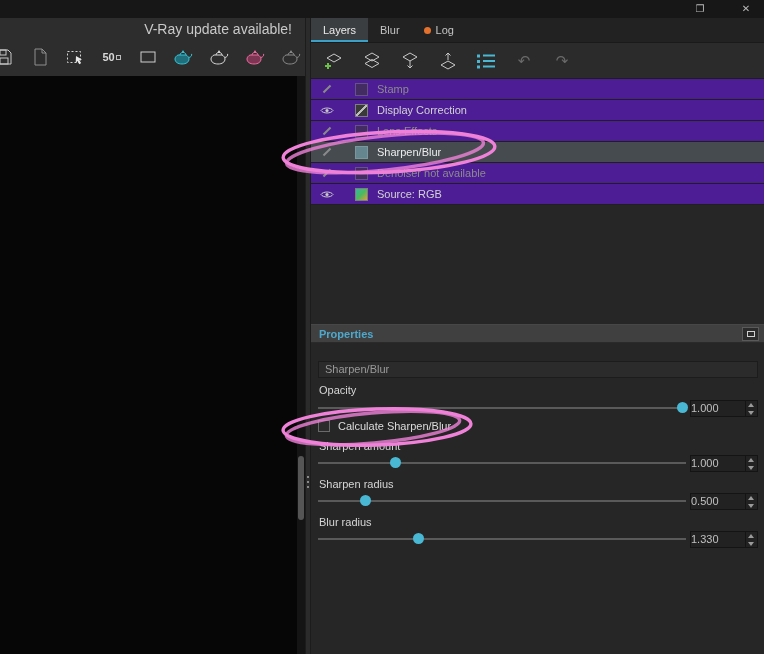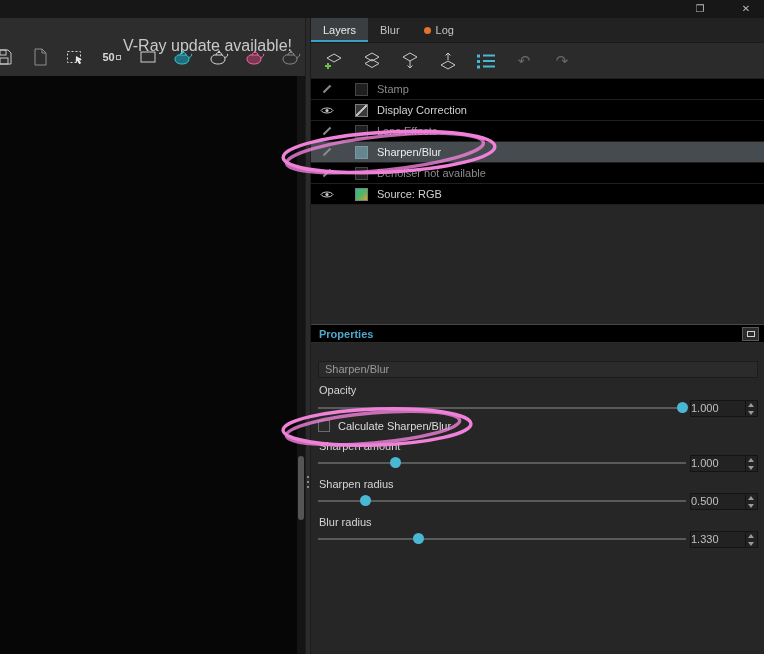--- a/index.html
+++ b/index.html
@@ -11,21 +11,21 @@
     overflow: hidden;
   }
   
   .titlebar { position:absolute; top:0; left:0; width:764px; height:18px; background:#171717; z-index:5; }
   .win-btn { position:absolute; top:2px; width:20px; height:14px; color:#b9b9b9; font-size:10px; line-height:14px; text-align:center; }
   .btn-restore { right:54px; }
   .btn-close { right:8px; }
 
   
   .left-panel { position:absolute; top:18px; left:0; width:305px; bottom:0; background:#2d2d2d; overflow:hidden; }
-  .update-banner { position:absolute; top:3px; right:13px; font-size:16px; color:#c9c9c9; white-space:nowrap;margin-top:16px; }
+  .update-banner { position:absolute; top:3px; right:13px; font-size:14px; color:#c9c9c9; white-space:nowrap; }
   .main-toolbar { position:absolute; top:24px; left:-9px; height:30px; display:flex; align-items:center; gap:11px; }
   .tool { width:25px; height:25px; display:flex; align-items:center; justify-content:center; flex:0 0 auto; }
   .zoom50 { font-size:11px; font-weight:bold; color:#d8d8d8; position:relative; }
   .zoom50 i { display:inline-block; width:5px; height:5px; border:1px solid #bdbdbd; margin-left:1px; }
   .render-area { position:absolute; top:58px; left:0; right:0; bottom:0; background:#060606; }
   .v-scrollbar { position:absolute; top:58px; bottom:0; right:0; width:8px; background:#141414; }
   .v-scroll-thumb { position:absolute; top:380px; left:1px; width:6px; height:64px; background:#555; border-radius:3px; }
 
   
   .divider { position:absolute; top:18px; left:305px; width:6px; bottom:0; background:#2b2b2b;
@@ -41,39 +41,39 @@
   .tab.active { background:#3b3e40; color:#eaeaea; box-shadow: inset 0 -2px 0 #3aa0c8; }
   .tab.lighter { background:#454545; color:#dadada; }
   .log-dot { width:7px; height:7px; border-radius:50%; background:#e2722e; }
 
   .layer-toolbar { position:absolute; top:25px; left:0; right:0; height:36px; background:#2b2b2b;
                    display:flex; align-items:center; gap:12px; padding-left:10px; border-bottom:1px solid #1d1d1d; }
   .ltool { width:26px; height:22px; display:flex; align-items:center; justify-content:center; }
   .undo-glyph { font-size:15px; color:#6a6a6a; line-height:20px; }
 
   .layer-list { position:absolute; top:61px; left:0; right:0; }
-  .layer-row { height:21px; display:flex; align-items:center; background:#000000; border-bottom:1px solid #1f1f1f; }
+  .layer-row { height:21px; display:flex; align-items:center; background:#4c1d95; border-bottom:1px solid #1f1f1f; }
   .layer-row.selected { background:#464b50; }
   .eye-cell { width:32px; display:flex; justify-content:center; align-items:center; }
   .slash-icon { display:block; width:10px; height:2px; background:#8a8a8a; transform:rotate(-45deg); }
   .thumb { width:13px; height:13px; border:1px solid #7e7e7e; background:#3a3a3a; margin-left:12px; margin-right:9px; flex:0 0 auto; }
   .layer-row.disabled .thumb { opacity:.55; }
   .thumb.dc { background:linear-gradient(135deg, #3a3a3a 44%, #bdbdbd 44%, #bdbdbd 56%, #3a3a3a 56%); }
   .thumb.sb { background:#7fb7c4; border-color:#a5d6e2; opacity:1; }
   .thumb.rgb { background:linear-gradient(135deg,#35b5a6 0%,#4bb95f 50%,#df9c3b 100%); }
   .layer-name { font-size:11px; color:#d2d2d2; white-space:nowrap; }
   .layer-row.disabled .layer-name { color:#8b8b8b; }
   .layer-row.selected .layer-name { color:#ececec; }
 
   .splitter { position:absolute; top:300px; left:0; right:0; height:14px; }
   .splitter-dots { position:absolute; top:6px; left:50%; transform:translateX(-50%); width:2px; height:2px; background:#8f8f8f;
                    box-shadow:4px 0 0 #8f8f8f,8px 0 0 #8f8f8f,12px 0 0 #8f8f8f,16px 0 0 #8f8f8f,
                               -4px 0 0 #8f8f8f,-8px 0 0 #8f8f8f,-12px 0 0 #8f8f8f,-16px 0 0 #8f8f8f; }
 
-  .prop-header { position:absolute; top:306px; left:0; right:0; height:19px; background:#000000;
+  .prop-header { position:absolute; top:306px; left:0; right:0; height:19px; background:#404040;
                  border-top:1px solid #474747; border-bottom:1px solid #2a2a2a; }
   .prop-title { position:absolute; left:8px; top:3px; font-size:11px; font-weight:bold; color:#4fa8cc; }
   .prop-header-btn { position:absolute; right:5px; top:2px; width:17px; height:14px; border:1px solid #5a5a5a;
                      background:#2b2b2b; display:flex; align-items:center; justify-content:center; }
   .prop-header-btn i { display:block; width:8px; height:6px; border:1px solid #cfcfcf; }
 
   .name-field { position:absolute; top:343px; left:7px; right:6px; height:17px; background:#2b2b2b;
                 border:1px solid #1c1c1c; color:#9a9a9a; font-size:11px; line-height:15px; padding-left:6px; }
 
   .lbl { position:absolute; left:8px; font-size:11px; color:#d6d6d6; }

